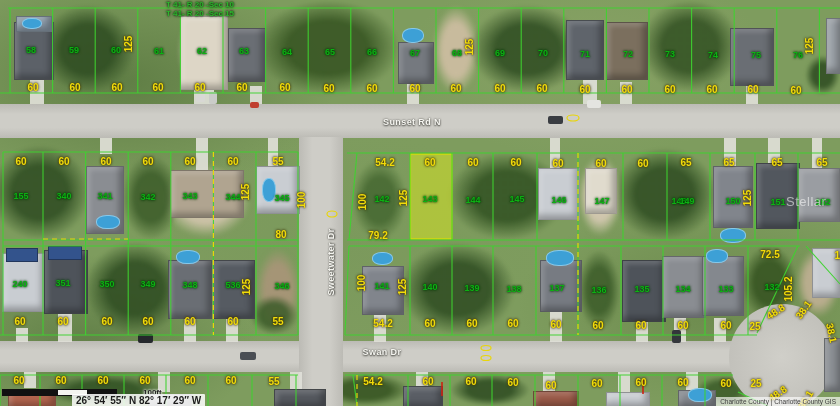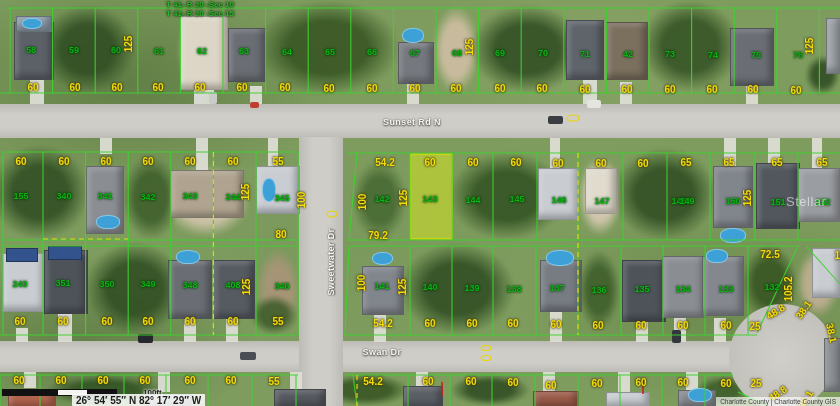--- a/index.html
+++ b/index.html
@@ -214,21 +214,21 @@
       <span class="lbl parcel-num" style="left: 202px; top: 51px;">62</span>
       <span class="lbl parcel-num" style="left: 244px; top: 51px;">63</span>
       <span class="lbl parcel-num" style="left: 287px; top: 52px;">64</span>
       <span class="lbl parcel-num" style="left: 330px; top: 52px;">65</span>
       <span class="lbl parcel-num" style="left: 372px; top: 52px;">66</span>
       <span class="lbl parcel-num" style="left: 415px; top: 53px;">67</span>
       <span class="lbl parcel-num" style="left: 457px; top: 53px;">68</span>
       <span class="lbl parcel-num" style="left: 500px; top: 53px;">69</span>
       <span class="lbl parcel-num" style="left: 543px; top: 53px;">70</span>
       <span class="lbl parcel-num" style="left: 585px; top: 54px;">71</span>
-      <span class="lbl parcel-num" style="left: 628px; top: 54px;">42</span>
+      <span class="lbl parcel-num" style="left: 628px; top: 54px;">72</span>
       <span class="lbl parcel-num" style="left: 670px; top: 54px;">73</span>
       <span class="lbl parcel-num" style="left: 713px; top: 55px;">74</span>
       <span class="lbl parcel-num" style="left: 756px; top: 55px;">75</span>
       <span class="lbl parcel-num" style="left: 798px; top: 55px;">76</span>
       <span class="lbl parcel-num" style="left: 21px; top: 196px;">155</span>
       <span class="lbl parcel-num" style="left: 64px; top: 196px;">340</span>
       <span class="lbl parcel-num" style="left: 105px; top: 196px;">341</span>
       <span class="lbl parcel-num" style="left: 148px; top: 197px;">342</span>
       <span class="lbl parcel-num" style="left: 190px; top: 196px;">343</span>
       <span class="lbl parcel-num" style="left: 233px; top: 197px;">344</span>
@@ -242,21 +242,21 @@
       <span class="lbl parcel-num" style="left: 643px; top: 201px; margin-left: 36px;">148</span>
       <span class="lbl parcel-num" style="left: 687px; top: 201px;">149</span>
       <span class="lbl parcel-num" style="left: 733px; top: 201px;">150</span>
       <span class="lbl parcel-num" style="left: 778px; top: 202px;">151</span>
       <span class="lbl parcel-num" style="left: 823px; top: 202px;">152</span>
       <span class="lbl parcel-num" style="left: 20px; top: 284px;">240</span>
       <span class="lbl parcel-num" style="left: 63px; top: 283px;">351</span>
       <span class="lbl parcel-num" style="left: 107px; top: 284px;">350</span>
       <span class="lbl parcel-num" style="left: 148px; top: 284px;">349</span>
       <span class="lbl parcel-num" style="left: 190px; top: 285px;">348</span>
-      <span class="lbl parcel-num" style="left: 233px; top: 285px;">408</span>
+      <span class="lbl parcel-num" style="left: 233px; top: 285px;">536</span>
       <span class="lbl parcel-num" style="left: 282px; top: 286px;">346</span>
       <span class="lbl parcel-num" style="left: 382px; top: 286px;">141</span>
       <span class="lbl parcel-num" style="left: 430px; top: 287px;">140</span>
       <span class="lbl parcel-num" style="left: 472px; top: 288px;">139</span>
       <span class="lbl parcel-num" style="left: 514px; top: 289px;">138</span>
       <span class="lbl parcel-num" style="left: 557px; top: 288px;">137</span>
       <span class="lbl parcel-num" style="left: 599px; top: 290px;">136</span>
       <span class="lbl parcel-num" style="left: 642px; top: 289px;">135</span>
       <span class="lbl parcel-num" style="left: 683px; top: 289px;">134</span>
       <span class="lbl parcel-num" style="left: 726px; top: 289px;">133</span>

